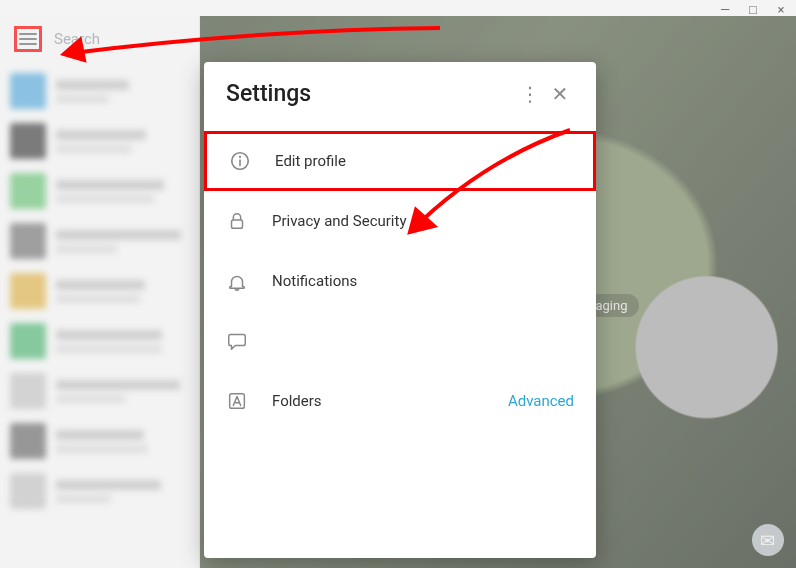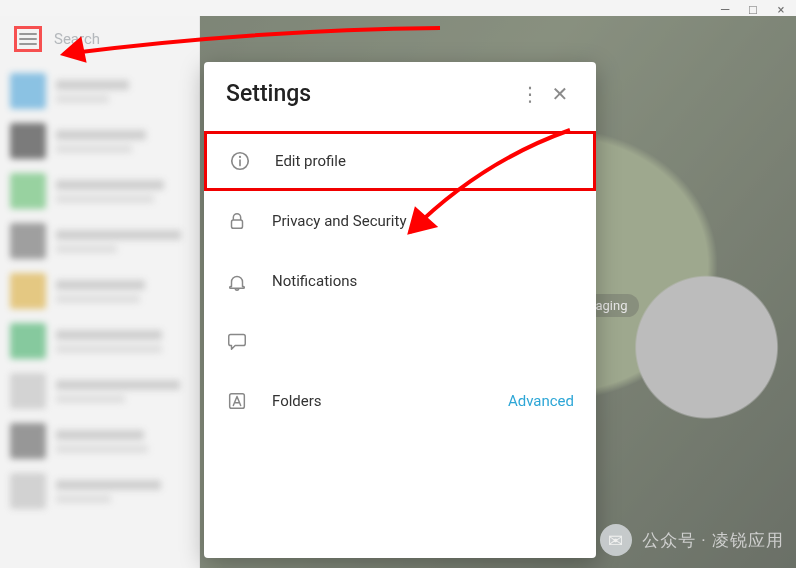--- a/index.html
+++ b/index.html
@@ -211,16 +211,15 @@
     <path d="M400 12 Q 210 14 24 38"></path>
     <polygon class="arrowhead" points="24,38 40,24 44,44"></polygon>
   </svg>
   <svg class="arrow" style="left:380px; top:106px;" width="200" height="130">
     <path d="M190 8 Q 100 40 30 110"></path>
     <polygon class="arrowhead" points="30,110 36,88 54,104"></polygon>
   </svg>
 
   <div class="watermark">
     <span class="wmic">✉</span>
-    <span>公众号 · 凌锐应用</span>
   </div>
 
 </div>
 
 </body></html>

